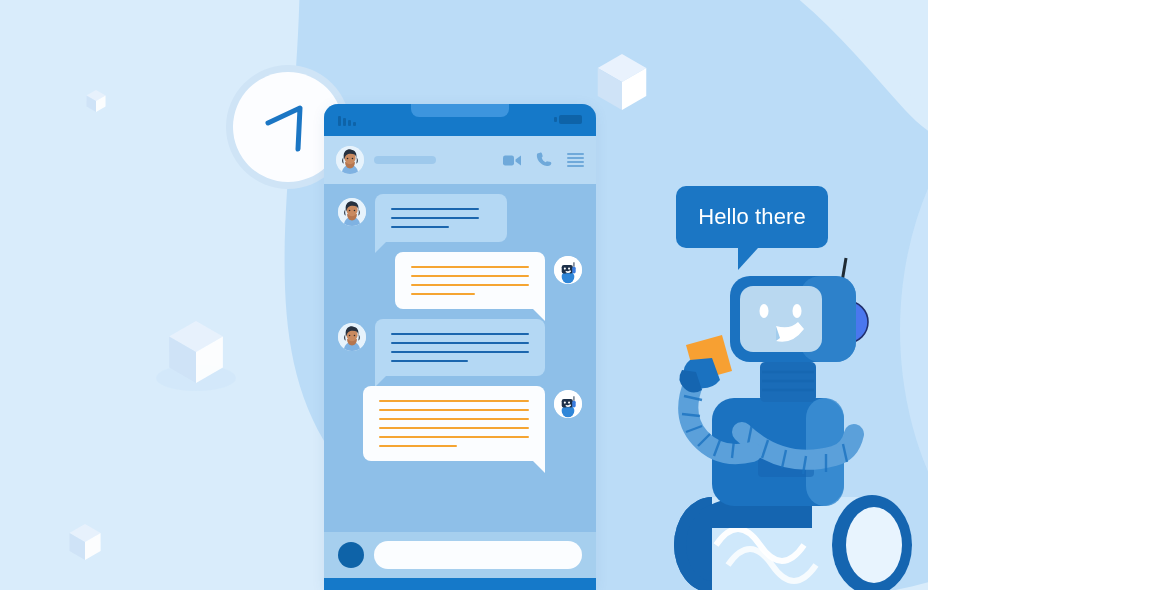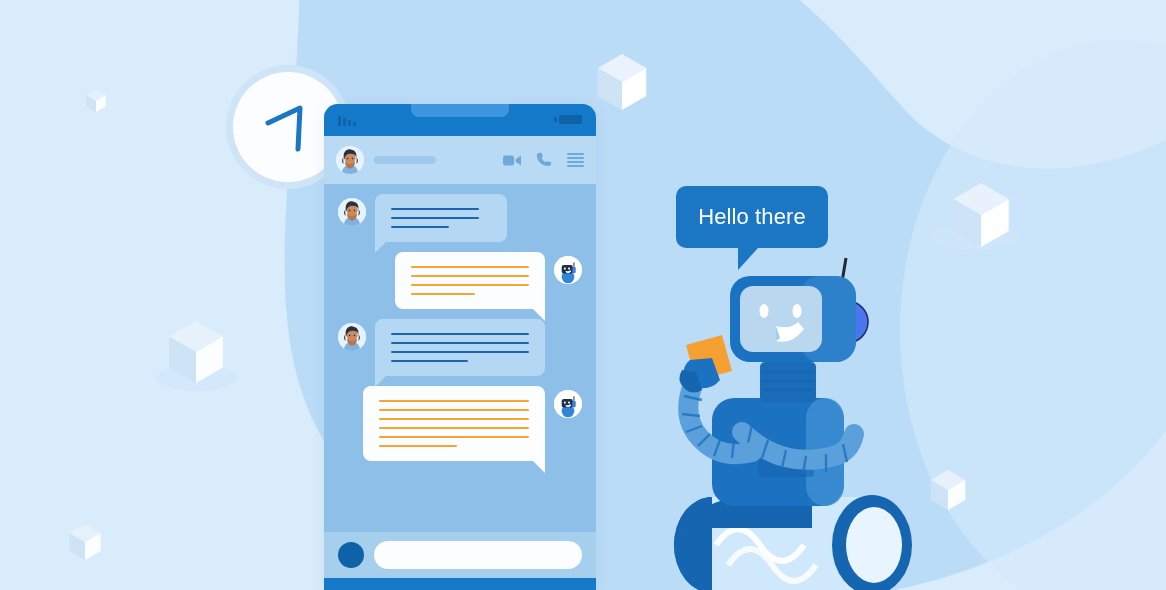--- a/index.html
+++ b/index.html
@@ -2,21 +2,21 @@
 <html><head>
 <meta charset="utf-8">
 <style>
   html, body {
     margin: 0;
     padding: 0;
     background: #ffffff;
   }
   #scene {
     position: relative;
-    width: 1166px;
+    width: 928px;
     height: 590px;
     overflow: hidden;
     font-family: "Liberation Sans", sans-serif;
     background: #0369a1;
   }
   #bg-svg, #robot-svg, #cubes-svg {
     position: absolute;
     top: 0; left: 0;
     width: 1166px;
     height: 590px;

